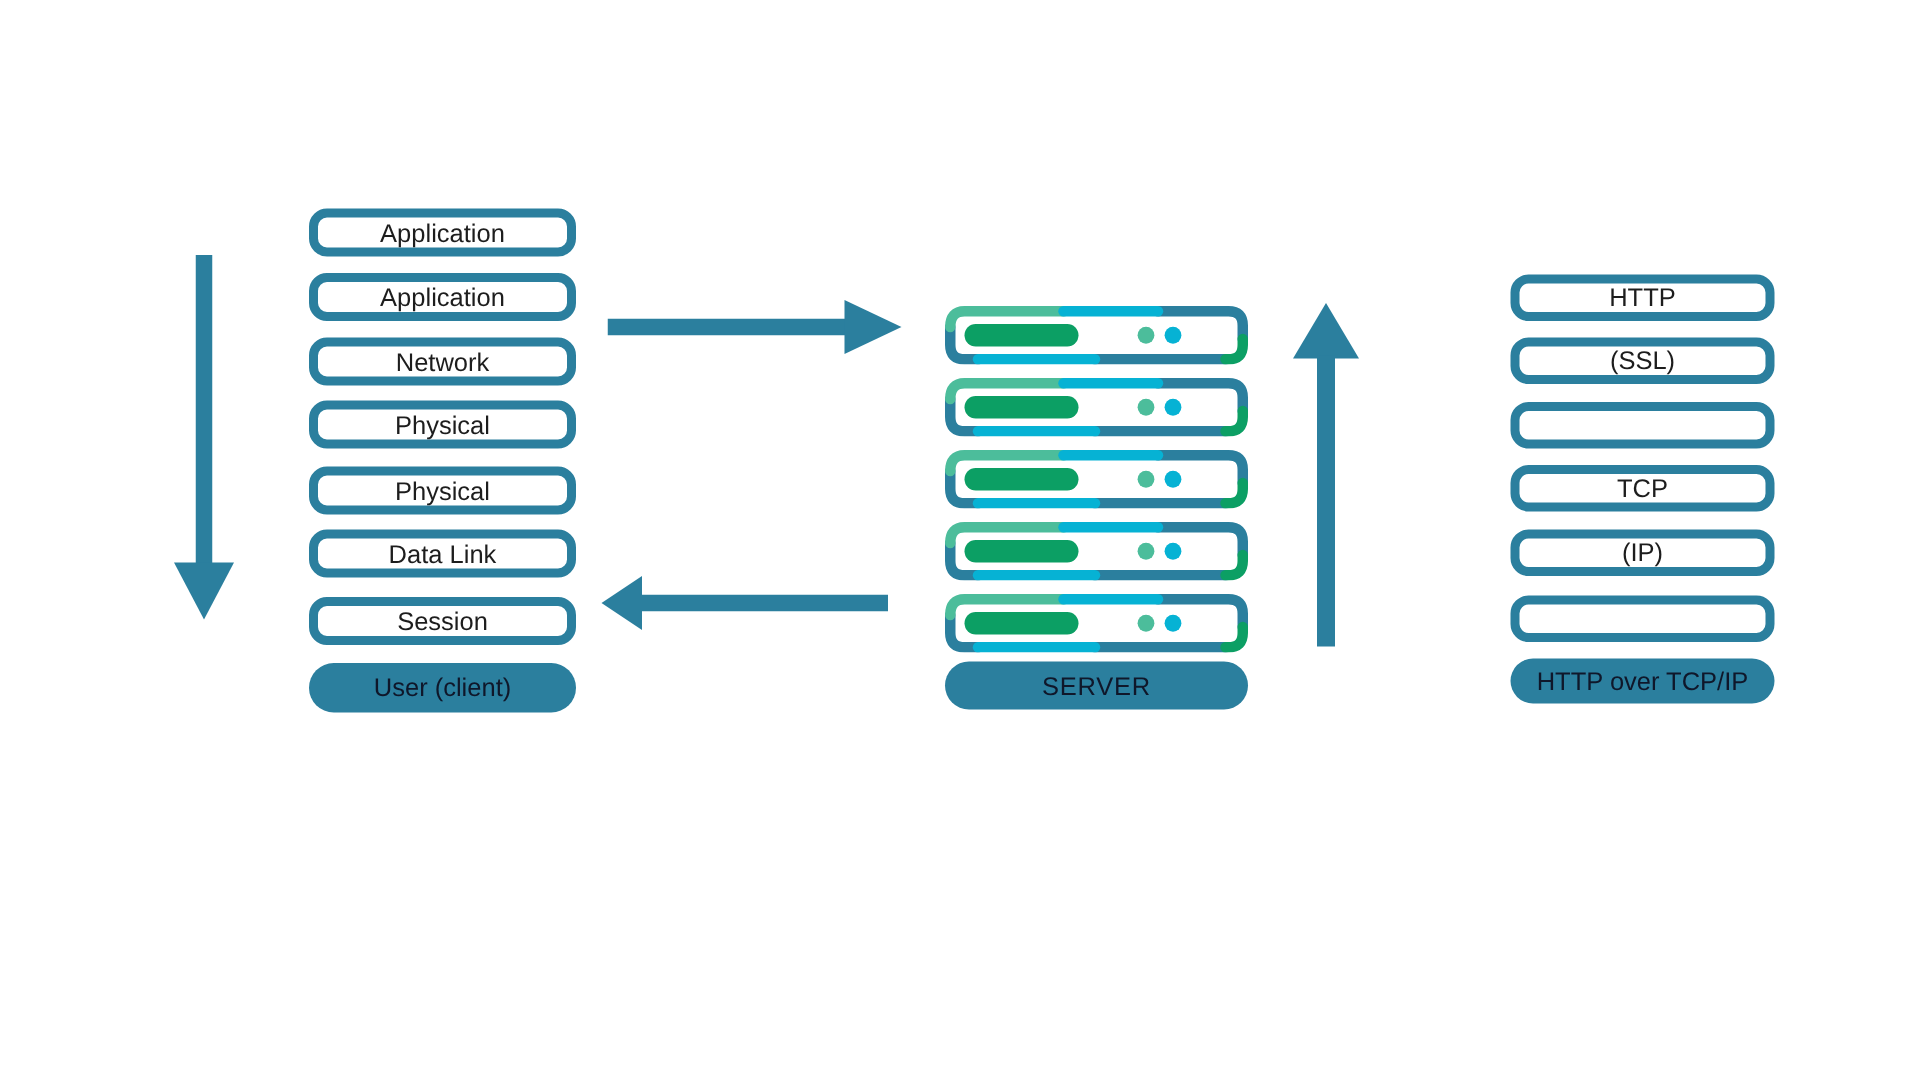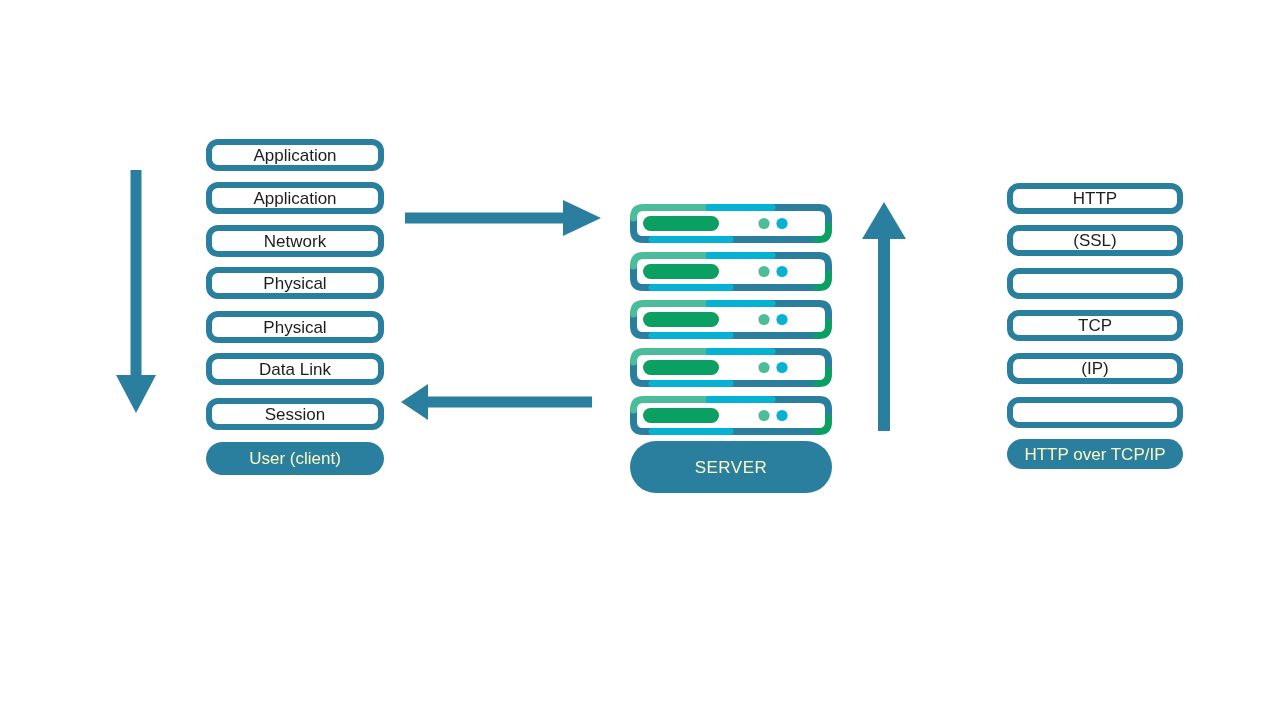--- a/index.html
+++ b/index.html
@@ -9,39 +9,39 @@
   }
   
   .box{
     position:absolute;box-sizing:border-box;background:#ffffff;
     border:6px solid #2b7f9e;border-radius:12px;
     display:flex;align-items:center;justify-content:center;
     font-size:17px;color:#1d1d1d;line-height:1;white-space:nowrap;
   }
   
   .pill{
-    position:absolute;box-sizing:border-box;background:#2b7f9e;color:#fef9c3;
+    position:absolute;box-sizing:border-box;background:#2b7f9e;color:#0f172a;
     border-radius:999px;display:flex;align-items:center;justify-content:center;
     font-size:17px;line-height:1;white-space:nowrap;
   }
   .arrow{position:absolute;display:block;}
   .unit{position:absolute;left:630px;width:202px;height:39px;}
   
   .client .box{left:206px;width:178px;height:32px;}
   .l0{top:139px}.l1{top:182px}.l2{top:225px}.l3{top:267px}
   .l4{top:311px}.l5{top:353px}.l6{top:398px}
   .client .pill{left:206px;top:442px;width:178px;height:33px;}
   
   .proto .box{left:1007px;width:176px;height:31px;text-align:right;}
   .r0{top:183px}.r1{top:225px}.r2{top:268px}.r3{top:310px}
   .r4{top:353px}.r5{top:397px}
   .proto .pill{left:1007px;top:439px;width:176px;height:30px;}
   
   .u0{top:204px}.u1{top:252px}.u2{top:300px}.u3{top:348px}.u4{top:396px}
-  .server-pill{left:630px;top:441px;width:202px;height:52px;letter-spacing:0.5px;}
+  .server-pill{left:630px;top:441px;width:202px;height:32px;letter-spacing:0.5px;}
 </style>
 </head>
 <body>
 
 <div id="canvas">
 
   <svg width="0" height="0" style="position:absolute" aria-hidden="true">
     <defs>
       <symbol id="server-unit" viewBox="0 0 202 39">
         <rect x="3.5" y="3.5" width="195" height="32" rx="9" fill="#ffffff"></rect>

